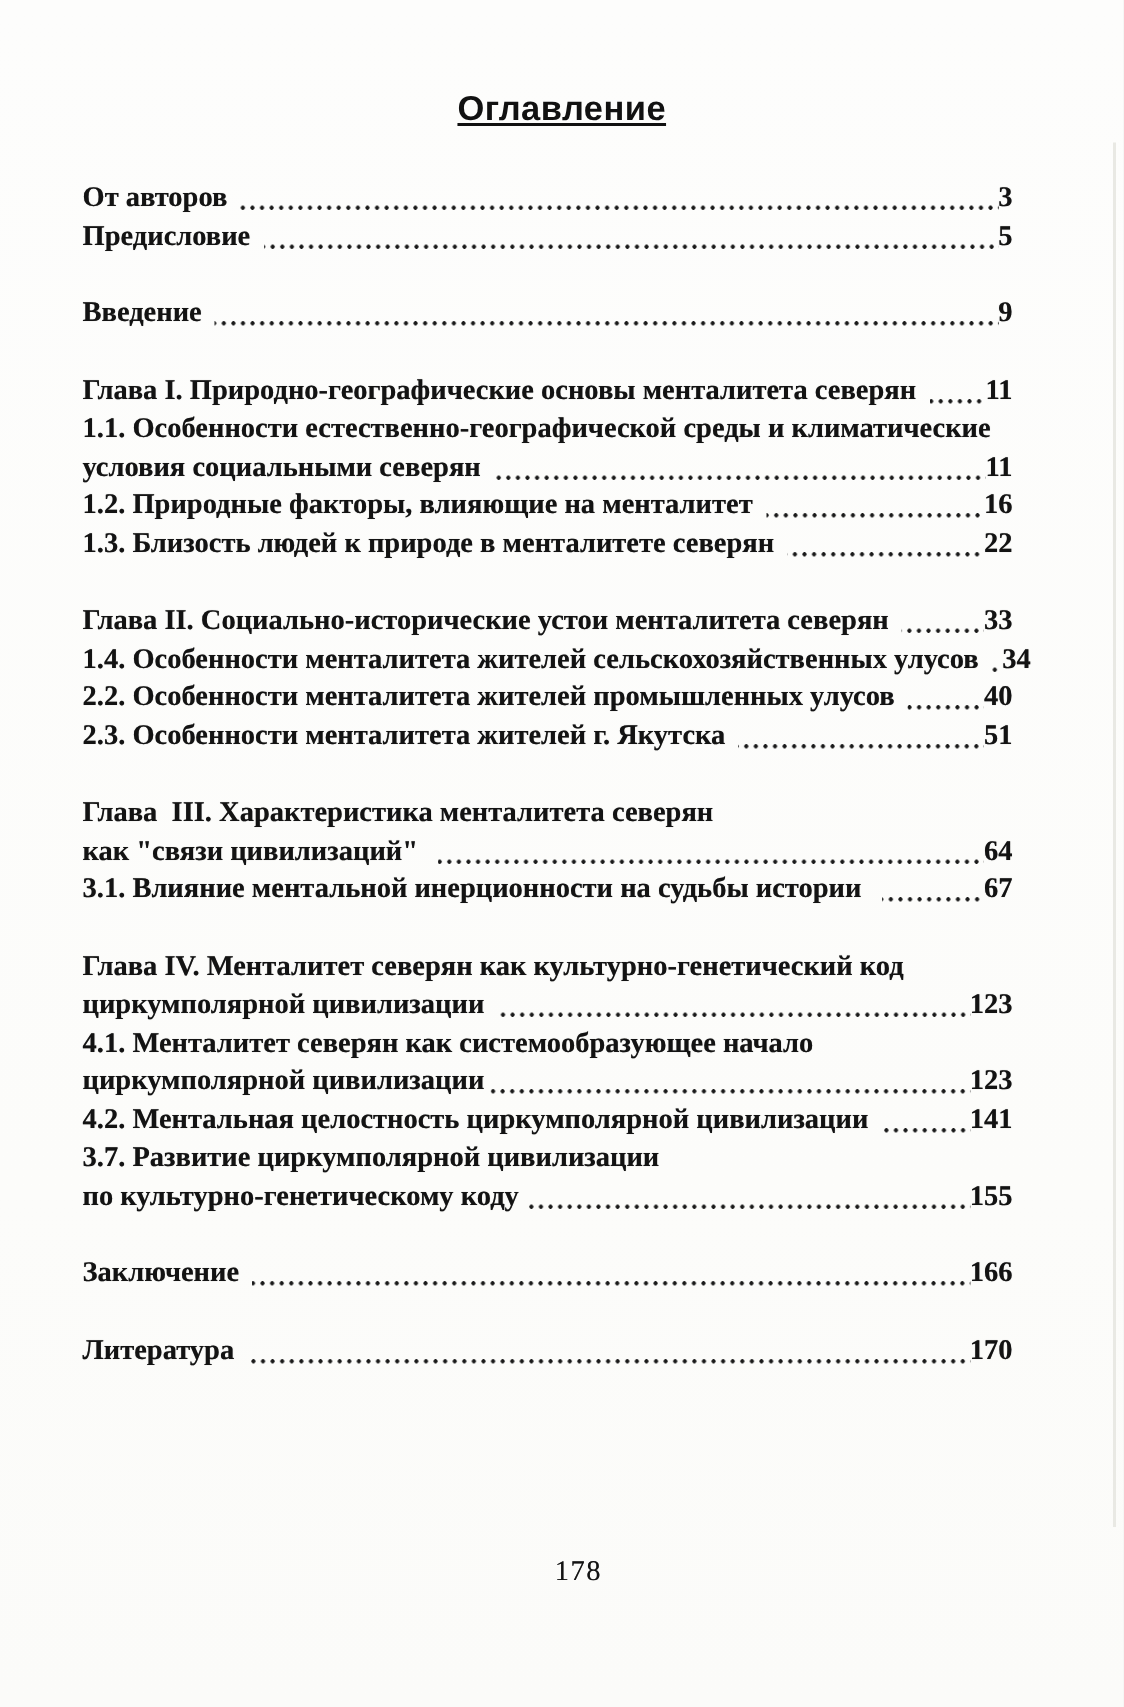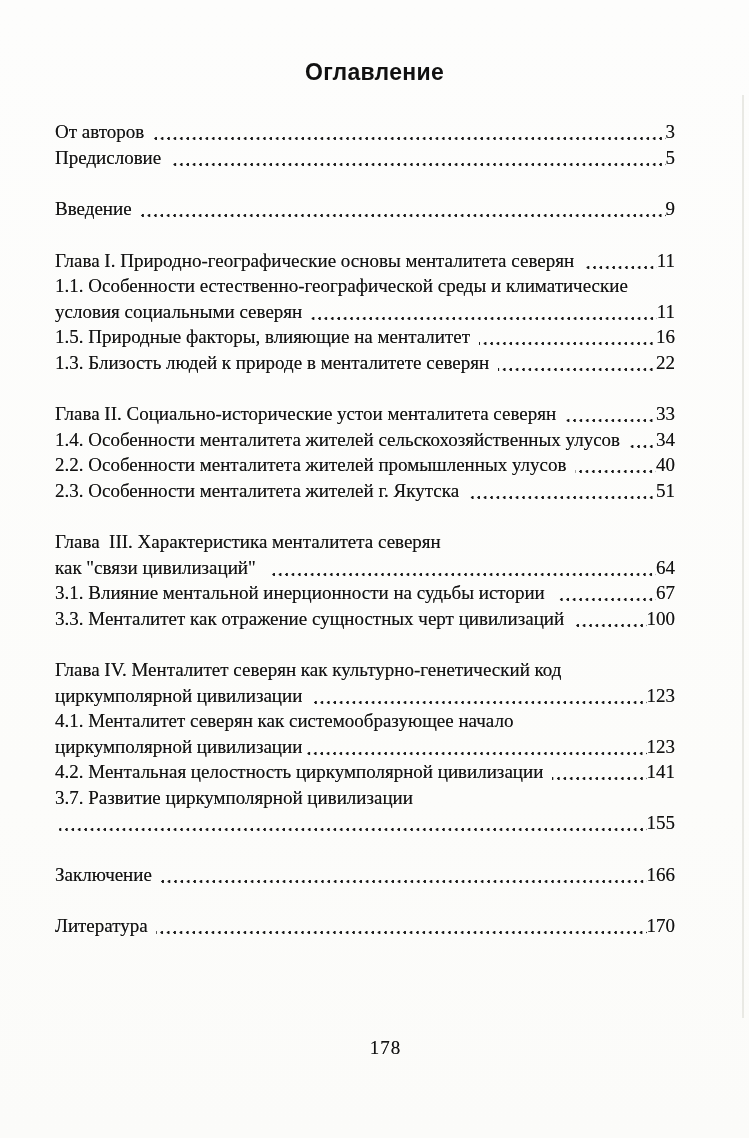--- a/index.html
+++ b/index.html
@@ -34,28 +34,29 @@
     top: 58px;
     left: 0;
     width: 100%;
     text-align: center;
     font-family: "Liberation Sans", sans-serif;
     font-weight: 700;
     font-size: 23px;
     line-height: 28px;
     letter-spacing: 0.3px;
     color: #111;
+    text-decoration: underline;
   }
   .toc {
     position: absolute;
     top: 119px;
     left: 55px;
     right: 74px;
   }
-  .group { margin-top: 26px; }
+  .group { margin-top: 26px; font-weight: bold; }
   .group:first-child { margin-top: 0; }
   .row {
     display: flex;
     align-items: baseline;
     line-height: 25.5px;
     font-size: 19px;
     white-space: pre;
   }
   .t, .pg {
     flex: 0 0 auto;
@@ -95,43 +96,42 @@
         <div class="row"><span class="t">От авторов </span><span class="dots"></span><span class="pg">3</span></div>
         <div class="row"><span class="t">Предисловие </span><span class="dots"></span><span class="pg">5</span></div>
       </div>
       <div class="group">
         <div class="row"><span class="t">Введение </span><span class="dots"></span><span class="pg">9</span></div>
       </div>
       <div class="group">
         <div class="row"><span class="t">Глава I. Природно-географические основы менталитета северян </span><span class="dots"></span><span class="pg">11</span></div>
         <div class="row"><span class="t">1.1. Особенности естественно-географической среды и климатические</span></div>
         <div class="row"><span class="t">условия социальными северян </span><span class="dots"></span><span class="pg">11</span></div>
-        <div class="row"><span class="t">1.5. Природные факторы, влияющие на менталитет </span><span class="dots"></span><span class="pg">16</span></div>
+        <div class="row"><span class="t">1.2. Природные факторы, влияющие на менталитет </span><span class="dots"></span><span class="pg">16</span></div>
         <div class="row"><span class="t">1.3. Близость людей к природе в менталитете северян </span><span class="dots"></span><span class="pg">22</span></div>
       </div>
       <div class="group">
         <div class="row"><span class="t">Глава II. Социально-исторические устои менталитета северян </span><span class="dots"></span><span class="pg">33</span></div>
         <div class="row"><span class="t">1.4. Особенности менталитета жителей сельскохозяйственных улусов </span><span class="dots"></span><span class="pg">34</span></div>
         <div class="row"><span class="t">2.2. Особенности менталитета жителей промышленных улусов </span><span class="dots"></span><span class="pg">40</span></div>
         <div class="row"><span class="t">2.3. Особенности менталитета жителей г. Якутска </span><span class="dots"></span><span class="pg">51</span></div>
       </div>
       <div class="group">
         <div class="row"><span class="t">Глава  III. Характеристика менталитета северян</span></div>
         <div class="row"><span class="t">как "связи цивилизаций"  </span><span class="dots"></span><span class="pg">64</span></div>
         <div class="row"><span class="t">3.1. Влияние ментальной инерционности на судьбы истории  </span><span class="dots"></span><span class="pg">67</span></div>
-        <div class="row"><span class="t">3.3. Менталитет как отражение сущностных черт цивилизаций </span><span class="dots"></span><span class="pg">100</span></div>
       </div>
       <div class="group">
         <div class="row"><span class="t">Глава IV. Менталитет северян как культурно-генетический код</span></div>
         <div class="row"><span class="t">циркумполярной цивилизации </span><span class="dots"></span><span class="pg">123</span></div>
         <div class="row"><span class="t">4.1. Менталитет северян как системообразующее начало</span></div>
         <div class="row"><span class="t">циркумполярной цивилизации</span><span class="dots"></span><span class="pg">123</span></div>
         <div class="row"><span class="t">4.2. Ментальная целостность циркумполярной цивилизации </span><span class="dots"></span><span class="pg">141</span></div>
         <div class="row"><span class="t">3.7. Развитие циркумполярной цивилизации</span></div>
-        <div class="row"><span class="dots"></span><span class="pg">155</span></div>
+        <div class="row"><span class="t">по культурно-генетическому коду</span><span class="dots"></span><span class="pg">155</span></div>
       </div>
       <div class="group">
         <div class="row"><span class="t">Заключение </span><span class="dots"></span><span class="pg">166</span></div>
       </div>
       <div class="group">
         <div class="row"><span class="t">Литература </span><span class="dots"></span><span class="pg">170</span></div>
       </div>
     </div>
   <div class="footer">178</div>
 </div>

